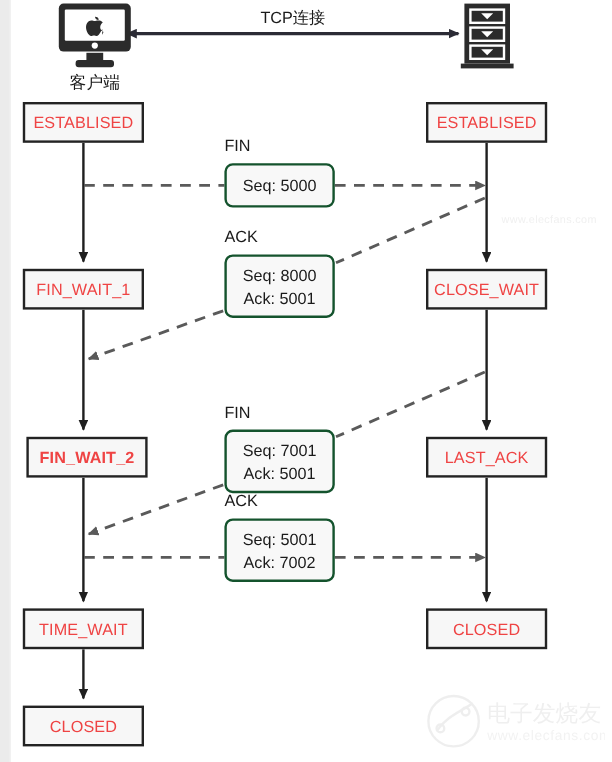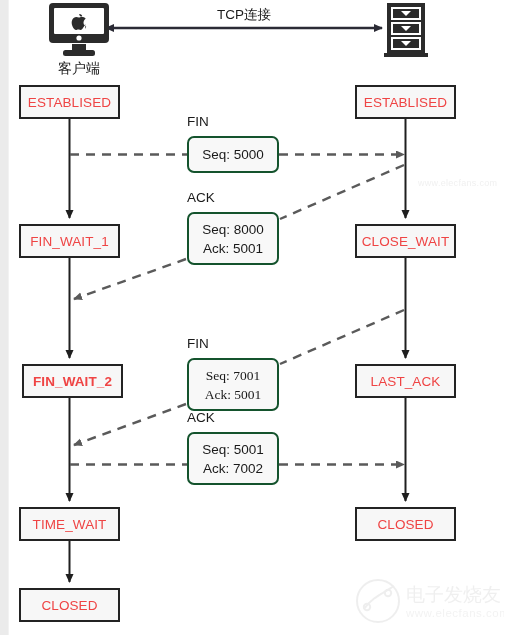--- a/index.html
+++ b/index.html
@@ -229,21 +229,21 @@
     <span class="line">Seq: 5000</span>
   </div>
 
   <div class="msg-label" style="left:187px; top:190px; width:92px;">ACK</div>
   <div class="msg-box" style="left:187px; top:212px; width:92px; height:53px;">
     <span class="line">Seq: 8000</span>
     <span class="line">Ack: 5001</span>
   </div>
 
   <div class="msg-label" style="left:187px; top:336px; width:92px;">FIN</div>
-  <div class="msg-box" style="left:187px; top:358px; width:92px; height:53px;font-family:Liberation Serif, serif;">
+  <div class="msg-box" style="left:187px; top:358px; width:92px; height:53px;">
     <span class="line">Seq: 7001</span>
     <span class="line">Ack: 5001</span>
   </div>
 
   <div class="msg-label" style="left:187px; top:410px; width:92px;">ACK</div>
   <div class="msg-box" style="left:187px; top:432px; width:92px; height:53px;">
     <span class="line">Seq: 5001</span>
     <span class="line">Ack: 7002</span>
   </div>
 

